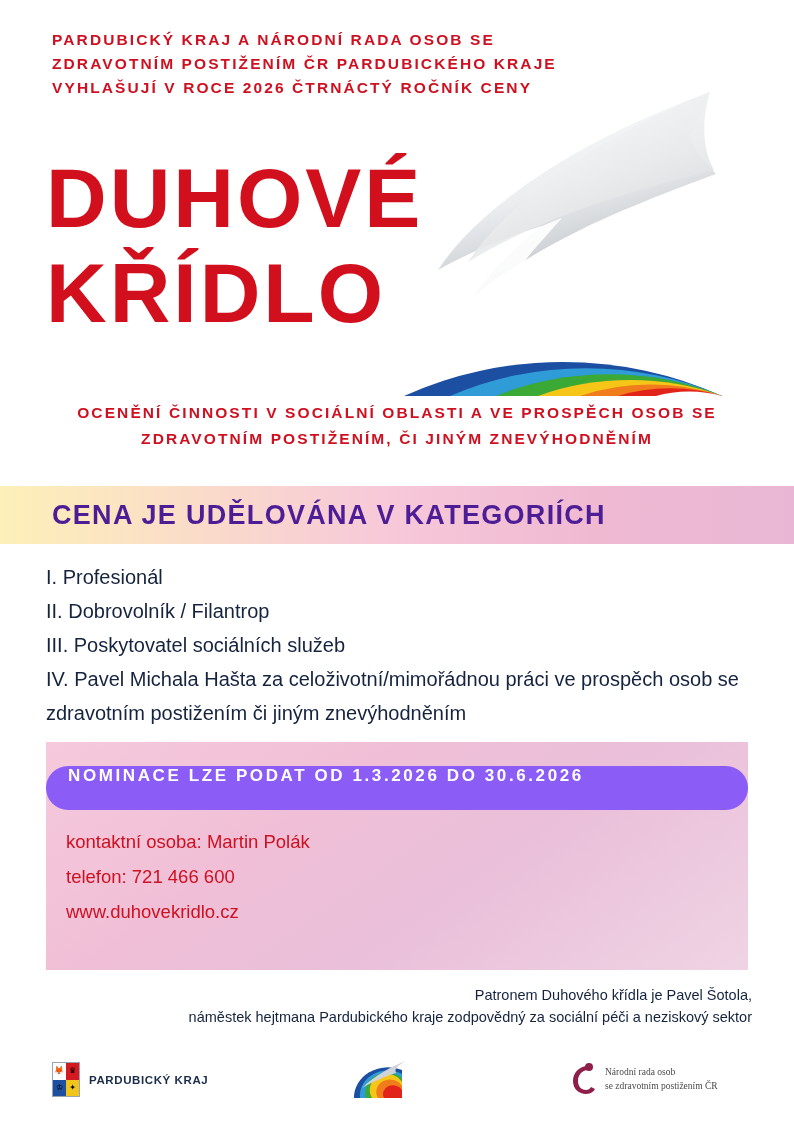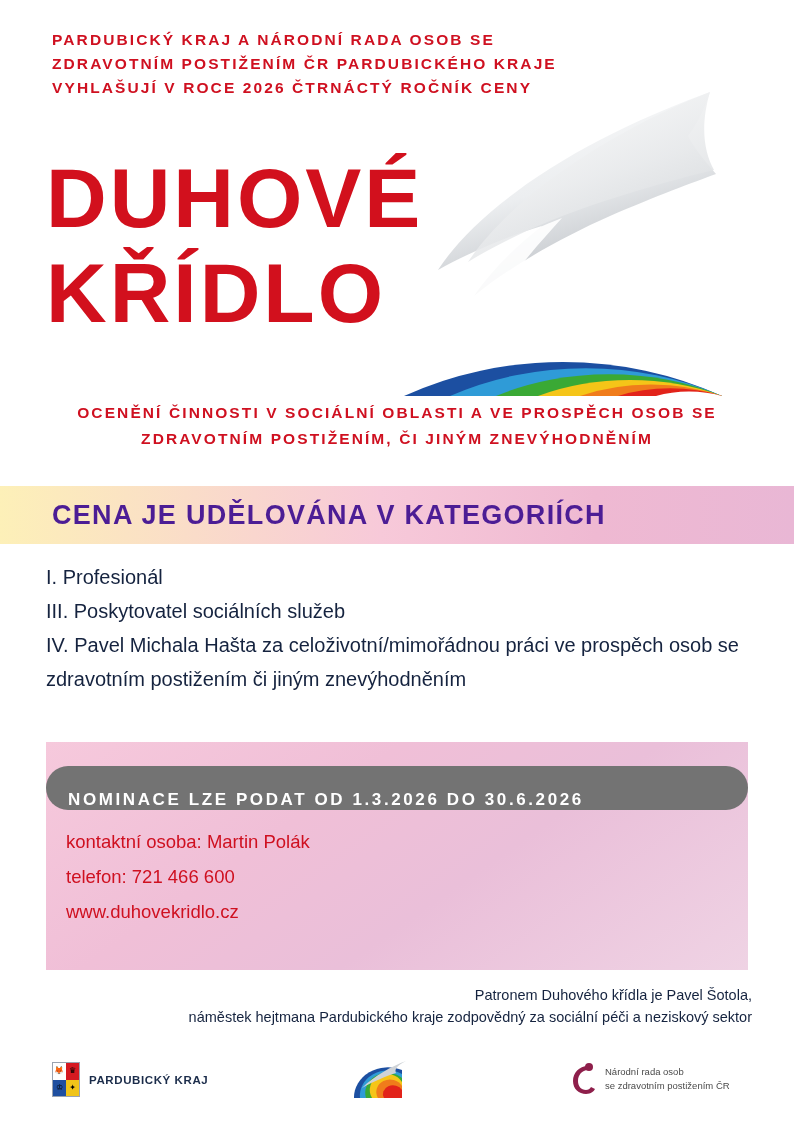--- a/index.html
+++ b/index.html
@@ -132,24 +132,24 @@
     width: 702px;
     height: 228px;
     background: linear-gradient(145deg, #f6c9dc 0%, #f0bfd7 35%, #eabfd9 60%, #efd3e4 100%);
   }
   .panel-bar {
     position: absolute;
     left: 46px;
     top: 766px;
     width: 702px;
     height: 44px;
-    background: #737373;
+    background: #8b5cf6;
     border-radius: 22px;
     display: flex;
-    align-items: flex-end;
+    align-items: flex-start;
   }
   .panel-bar span {
     color: #ffffff;
     font-size: 17px;
     font-weight: bold;
     letter-spacing: 2.6px;
     margin-left: 22px;
     white-space: nowrap;
   }
   .contacts {
@@ -231,20 +231,21 @@
     height: 40px;
   }
 
   .logo-nrzp {
     position: absolute;
     left: 570px;
     top: 6px;
     display: flex;
     align-items: center;
     gap: 9px;
+    font-family: Liberation Serif, serif;
   }
   .nrzp-mark {
     width: 26px;
     height: 34px;
     position: relative;
   }
   .nrzp-text {
     font-size: 9.5px;
     color: #4a4a4a;
     line-height: 14px;
@@ -295,20 +296,21 @@
     <span class="title-line second">KŘÍDLO</span>
   </div>
 
   <div class="subtitle">OCENĚNÍ ČINNOSTI V SOCIÁLNÍ OBLASTI A VE PROSPĚCH OSOB SE ZDRAVOTNÍM POSTIŽENÍM, ČI JINÝM ZNEVÝHODNĚNÍM</div>
 
   <div class="band"></div>
   <div class="band-title">CENA JE UDĚLOVÁNA V KATEGORIÍCH</div>
 
   <div class="categories">
     <div class="cat-item">I. Profesionál</div>
+    <div class="cat-item">II. Dobrovolník / Filantrop</div>
     <div class="cat-item">III. Poskytovatel sociálních služeb</div>
     <div class="cat-item wrap">IV. Pavel Michala Hašta za celoživotní/mimořádnou práci ve prospěch osob se zdravotním postižením či jiným znevýhodněním</div>
   </div>
 
   <div class="panel"></div>
   <div class="panel-bar">
     <span>NOMINACE LZE PODAT OD 1.3.2026 DO 30.6.2026</span>
   </div>
   <div class="contacts">
     <div class="row">kontaktní osoba:  Martin Polák</div>

